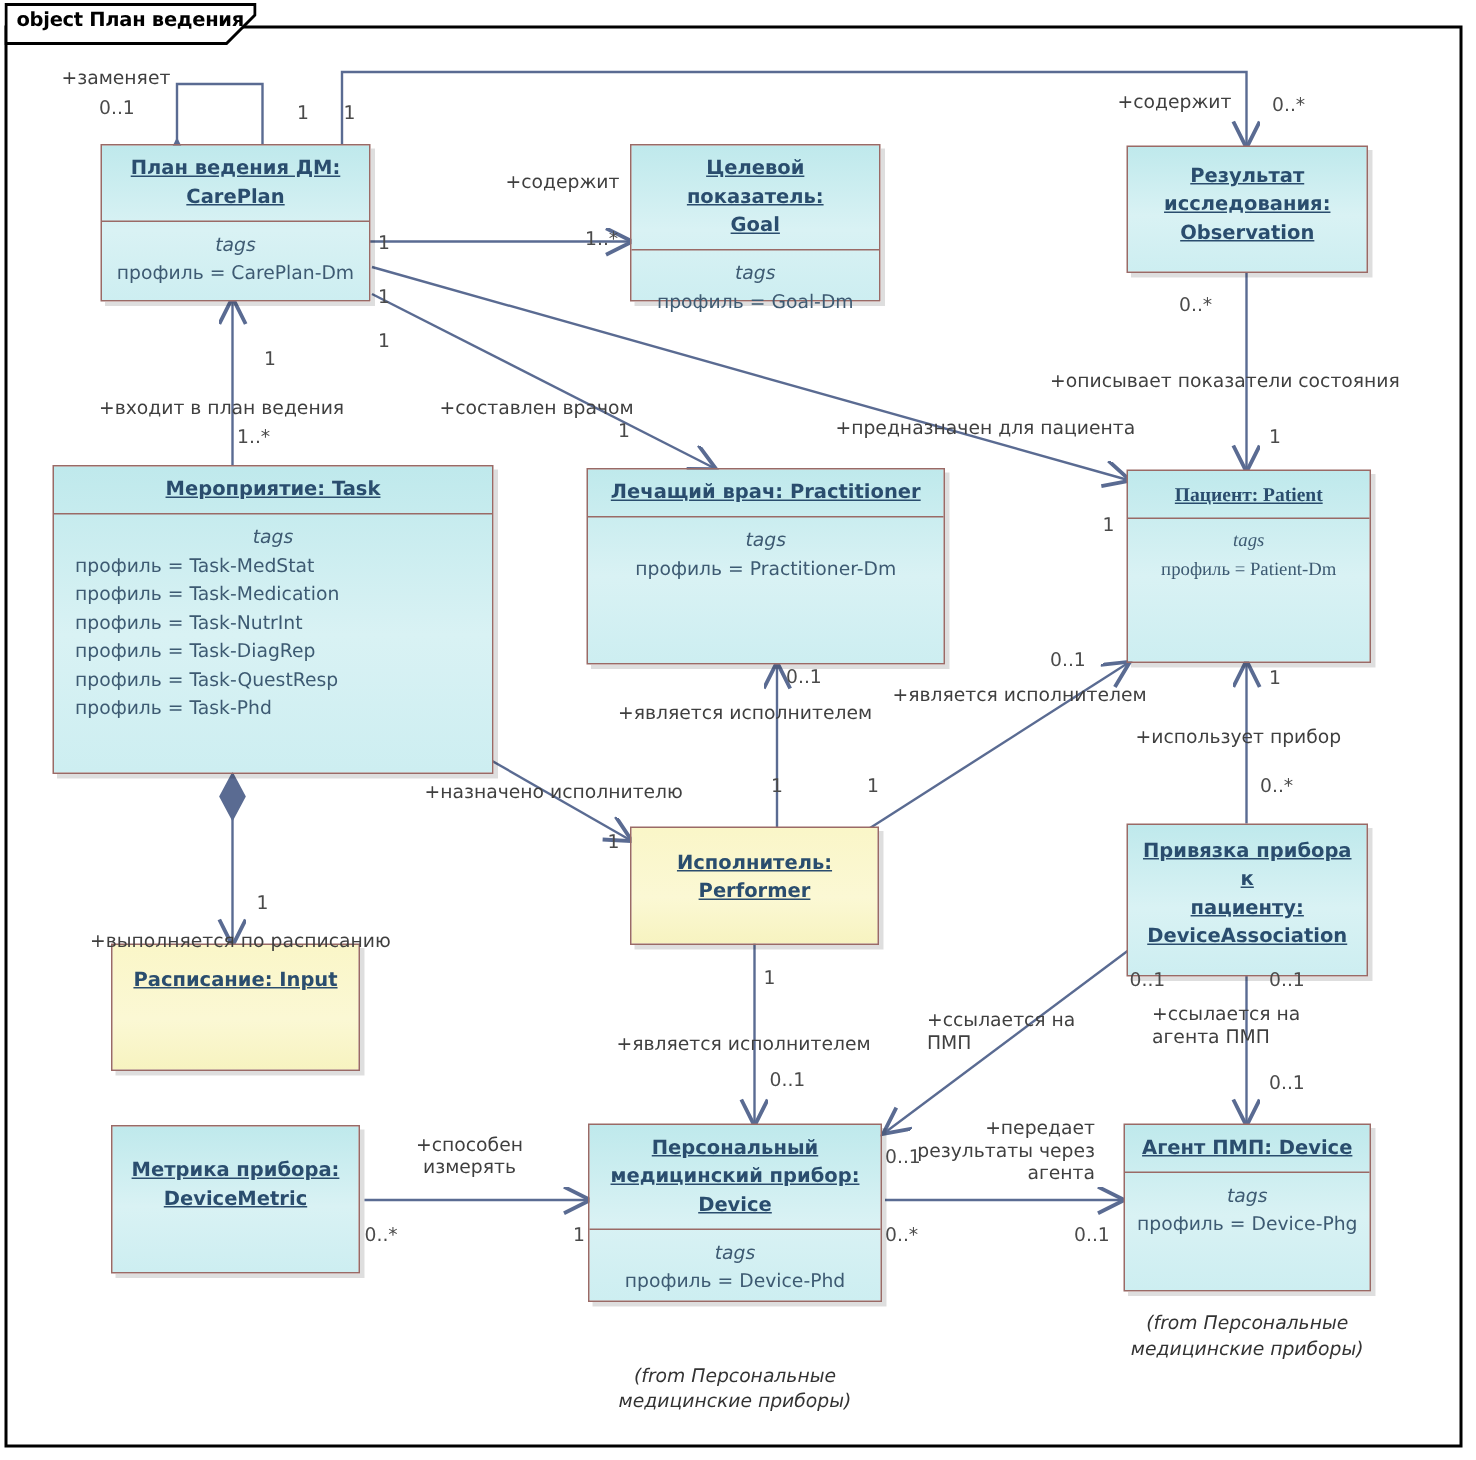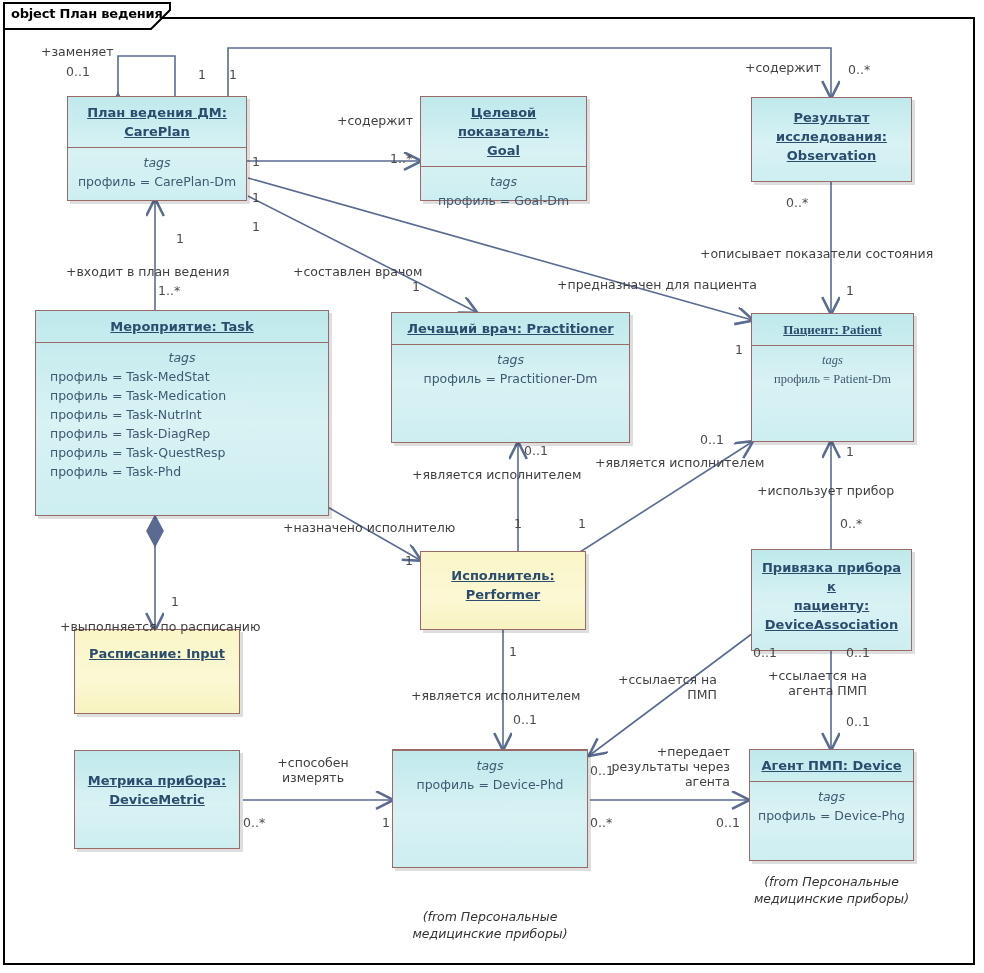--- a/index.html
+++ b/index.html
@@ -114,21 +114,20 @@
   }
 
   
   .lbl {
     position: absolute;
     z-index: 4;
     font-size: 12.5px;
     color: #3f3f3f;
     white-space: nowrap;
     line-height: 15px;
-    text-align: right;
   }
   .lbl.mult { color: #4a4a4a; font-size: 12.5px; }
   .lbl.center { text-align: center; }
   .lbl.right { text-align: right; }
   .from-note {
     position: absolute;
     z-index: 4;
     font-style: italic;
     font-size: 12.5px;
     color: #333;
@@ -288,20 +287,25 @@
   </div>
 
   <div class="obj blue" id="o-devicemetric" style="left:74px; top:750px; width:166px; height:99px;">
     <div class="name" style="padding-top:20px;">
       <span>Метрика прибора:</span><br>
       <span>DeviceMetric</span>
     </div>
   </div>
 
   <div class="obj blue" id="o-device" style="left:392px; top:749px; width:196px; height:119px;">
+    <div class="name" style="padding-top:6px;">
+      <span>Персональный</span><br>
+      <span>медицинский прибор:</span><br>
+      <span>Device</span>
+    </div>
     <div class="divider"></div>
     <div class="tags">
       <div class="tagstitle">tags</div>
       <div class="tagline">профиль = Device-Phd</div>
     </div>
   </div>
 
   <div class="obj blue" id="o-agent" style="left:749px; top:749px; width:165px; height:112px;">
     <div class="name">
       <span>Агент ПМП: Device</span>

